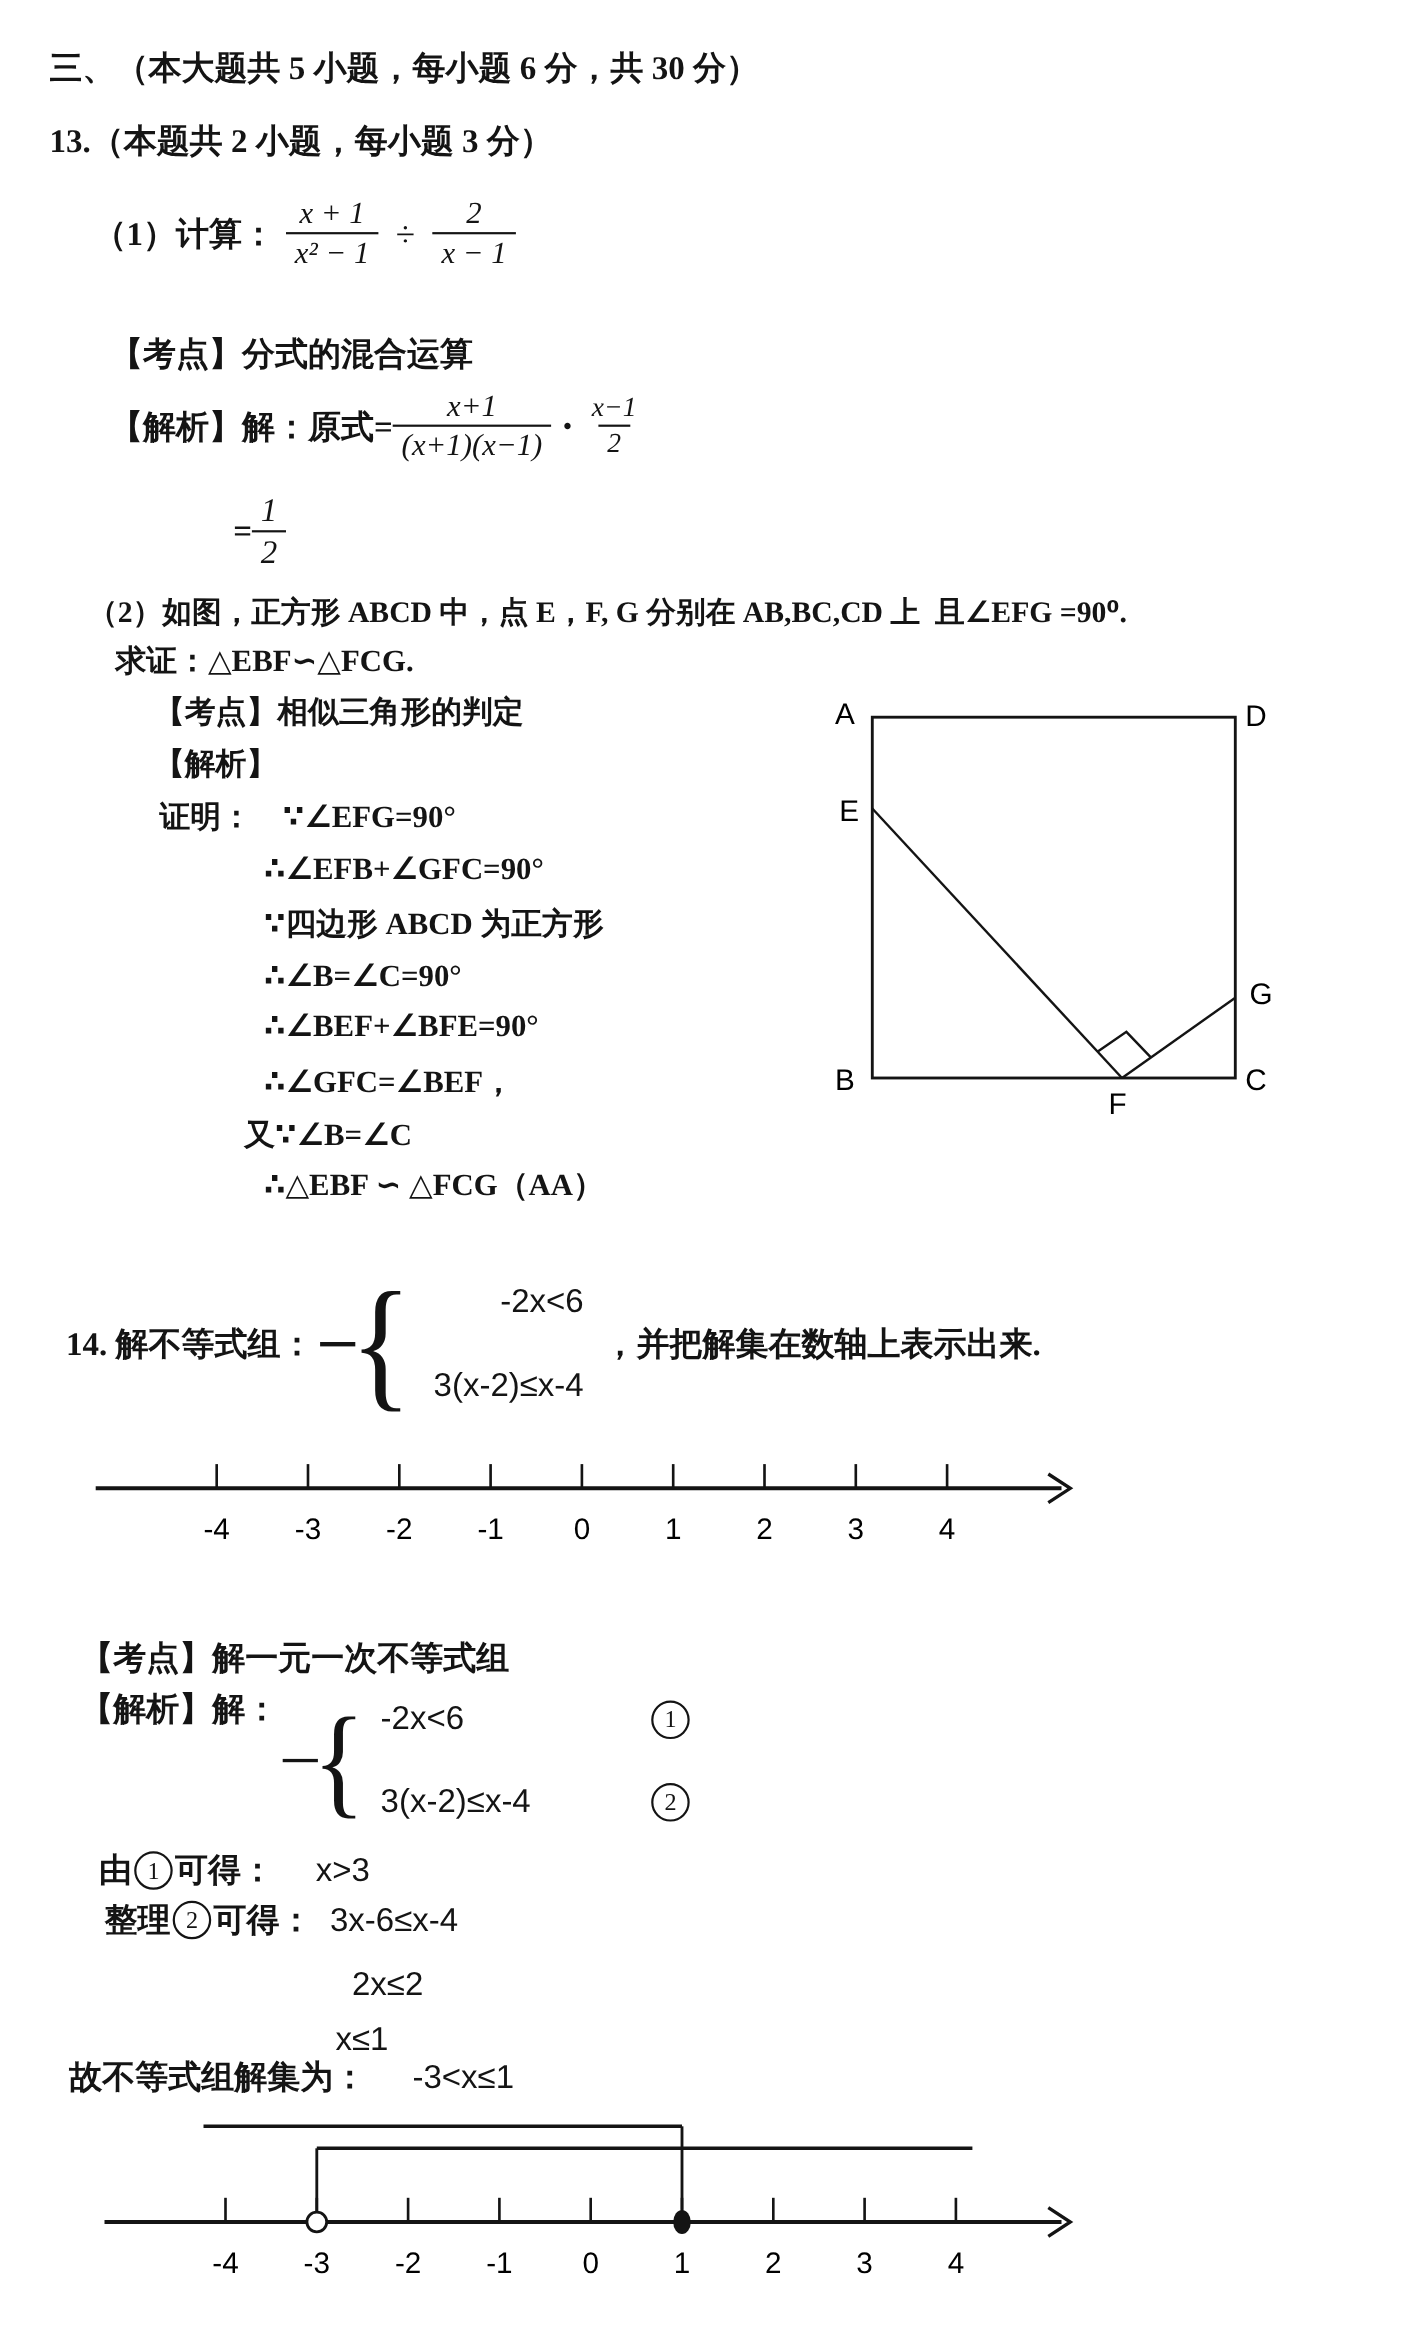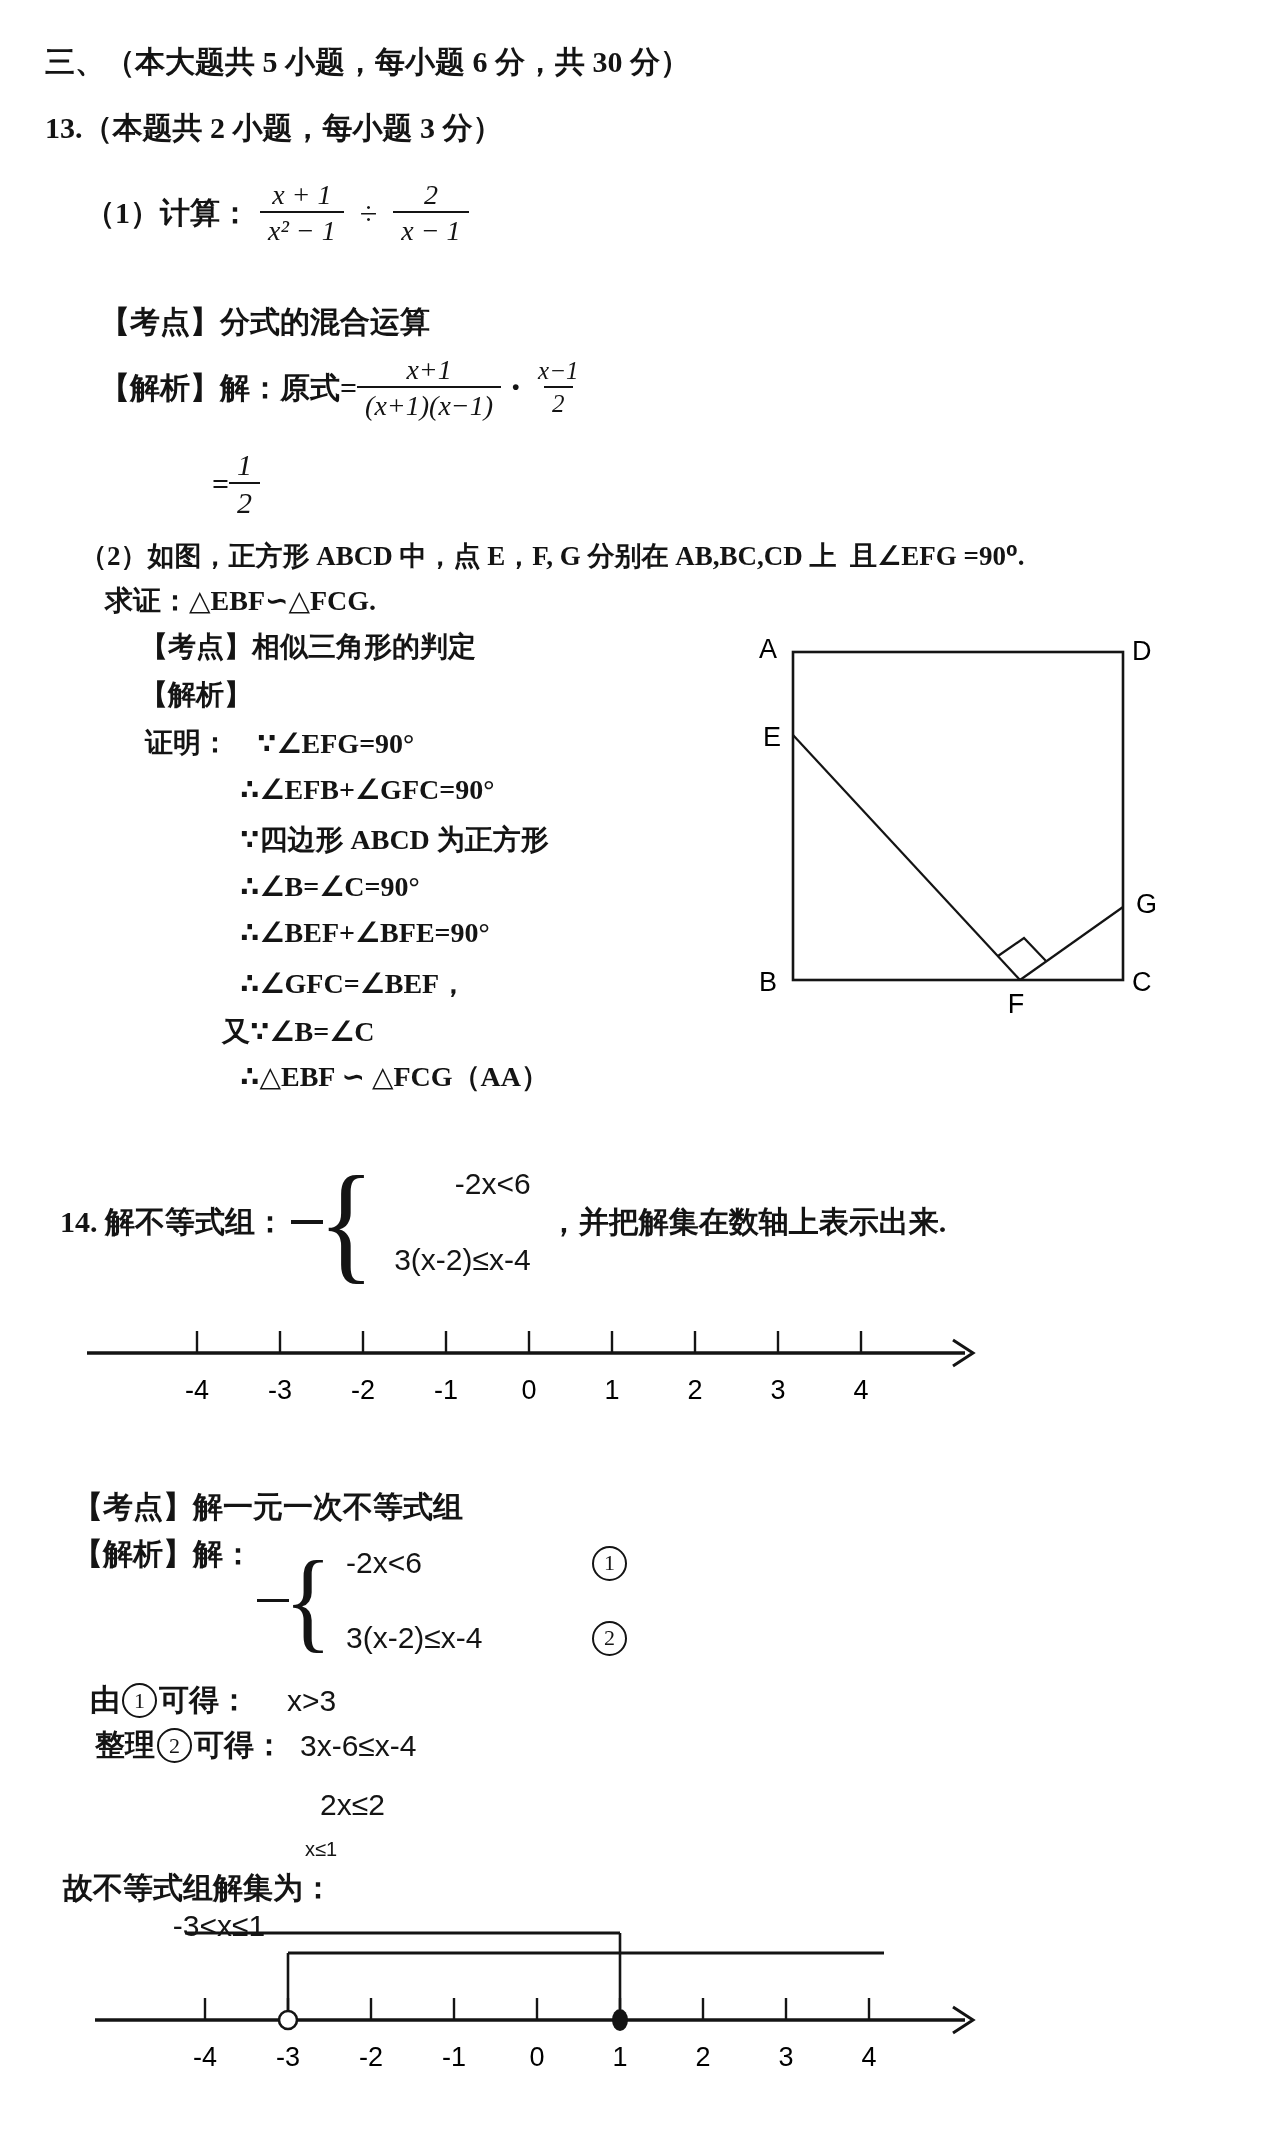--- a/index.html
+++ b/index.html
@@ -127,23 +127,23 @@
 </div>
 
 <div class="abs row" style="left:95px;top:1725px;">
   <span class="cn f30">整理</span>
   <span class="circled" style="margin:0 2px;">2</span>
   <span class="cn f30">可得：</span>
   <span class="sans" style="font-size:30px;margin-left:16px;">3x-6≤x-4</span>
 </div>
 
 <div class="abs sans" style="left:320px;top:1788px;font-size:30px;">2x≤2</div>
-<div class="abs sans" style="left:305px;top:1838px;font-size:20px;">x≤1</div>
-
-<div class="abs row" style="left:63px;top:1868px;flex-direction:column;">
+<div class="abs sans" style="left:305px;top:1838px;font-size:30px;">x≤1</div>
+
+<div class="abs row" style="left:63px;top:1868px;">
   <span class="cn f30">故不等式组解集为：</span>
   <span class="sans" style="font-size:30px;margin-left:42px;">-3&lt;x≤1</span>
 </div>
 
 <svg width="1280" height="2133" style="position:absolute;left:0;top:0;pointer-events:none;">
 
   <g>
     <rect x="793" y="652" width="330" height="328" fill="none" stroke="#141414" stroke-width="2.6"></rect>
     <line x1="793" y1="735" x2="1020" y2="980" stroke="#141414" stroke-width="2.2"></line>
     <line x1="1020" y1="980" x2="1123" y2="907" stroke="#141414" stroke-width="2.2"></line>

